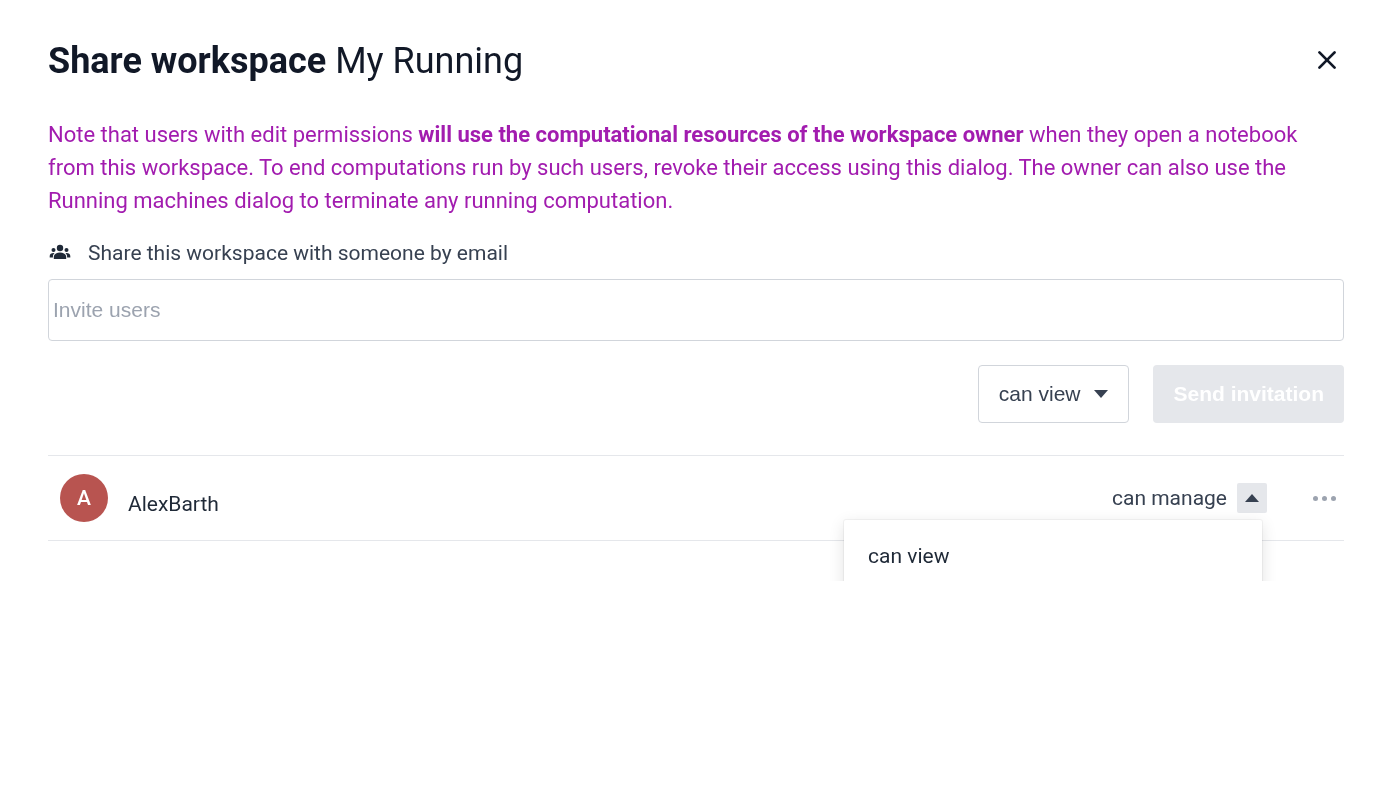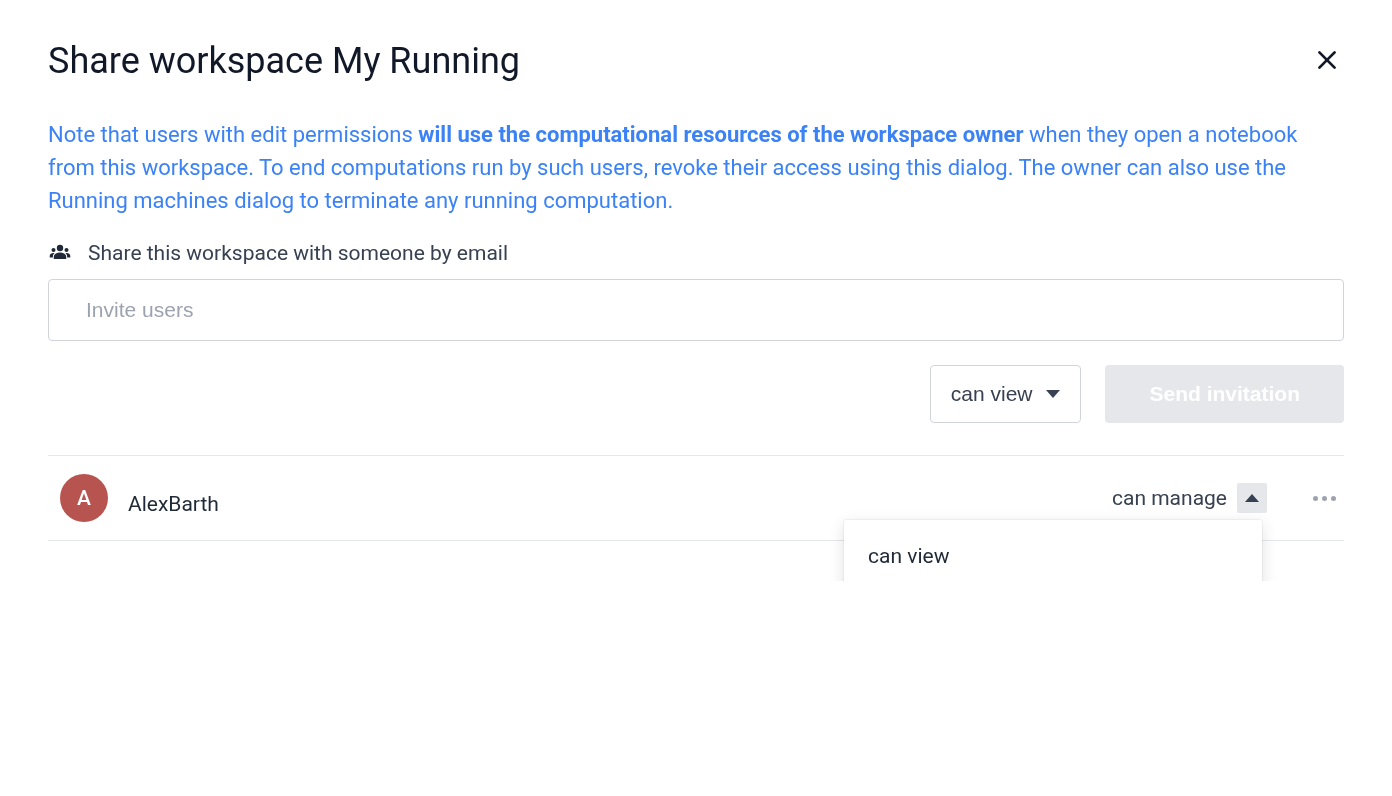--- a/index.html
+++ b/index.html
@@ -18,37 +18,37 @@
       justify-content: space-between;
       align-items: center;
       margin-bottom: 36px;
     }
     .title {
       font-size: 36px;
       font-weight: 400;
       color: #111827;
     }
     .title-bold {
-      font-weight: 400;
+      font-weight: 700;
     }
     .close-btn {
       background: none;
       border: none;
       cursor: pointer;
       padding: 4px;
       color: #111827;
     }
     .close-btn svg {
       width: 26px;
       height: 26px;
     }
     .note {
       font-size: 22px;
       line-height: 1.5;
-      color: #3b82f6;
+      color: #a21caf;
       margin-bottom: 24px;
     }
     .note .bold {
       font-weight: 700;
     }
     .share-label-row {
       display: flex;
       align-items: center;
       gap: 16px;
       margin-bottom: 14px;
@@ -58,21 +58,21 @@
       height: 24px;
       color: #1f2937;
       flex-shrink: 0;
     }
     .share-label {
       font-size: 21px;
       color: #374151;
     }
     .invite-input {
       width: 100%;
-      padding: 18px 37px;
+      padding: 18px 4px;
       font-size: 21px;
       border: 1px solid #d1d5db;
       border-radius: 4px;
       color: #374151;
       margin-bottom: 24px;
     }
     .invite-input::placeholder {
       color: #9ca3af;
     }
     .invite-controls {
@@ -94,21 +94,21 @@
       cursor: pointer;
     }
     .caret-down {
       width: 0;
       height: 0;
       border-left: 7px solid transparent;
       border-right: 7px solid transparent;
       border-top: 8px solid #374151;
     }
     .send-btn {
-      padding: 16px 44px;
+      padding: 16px 20px;
       font-size: 21px;
       font-weight: 700;
       border: none;
       border-radius: 4px;
       background: #e5e7eb;
       color: #fff;
       cursor: not-allowed;
     }
     .divider {
       border: none;

